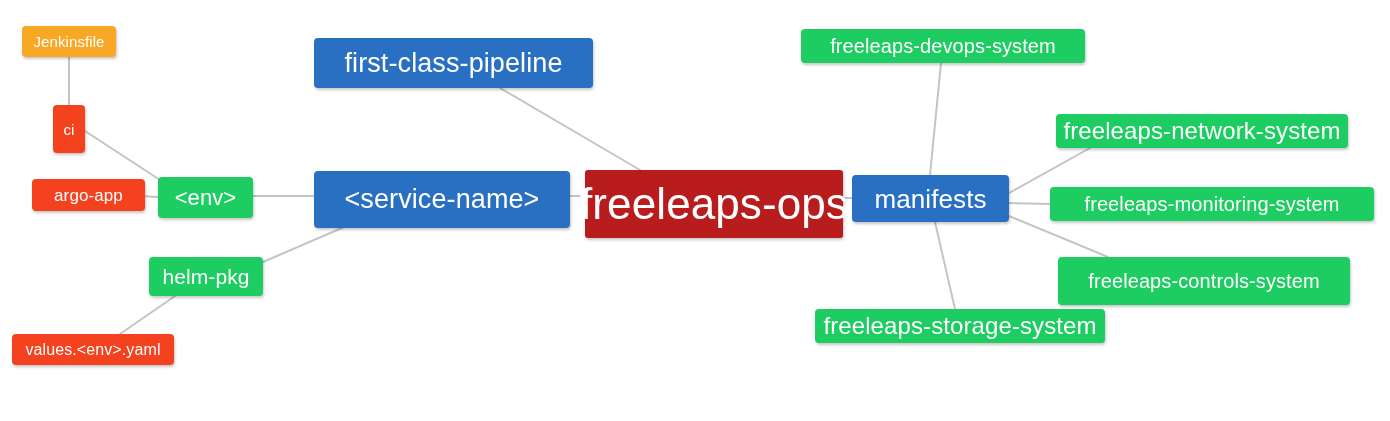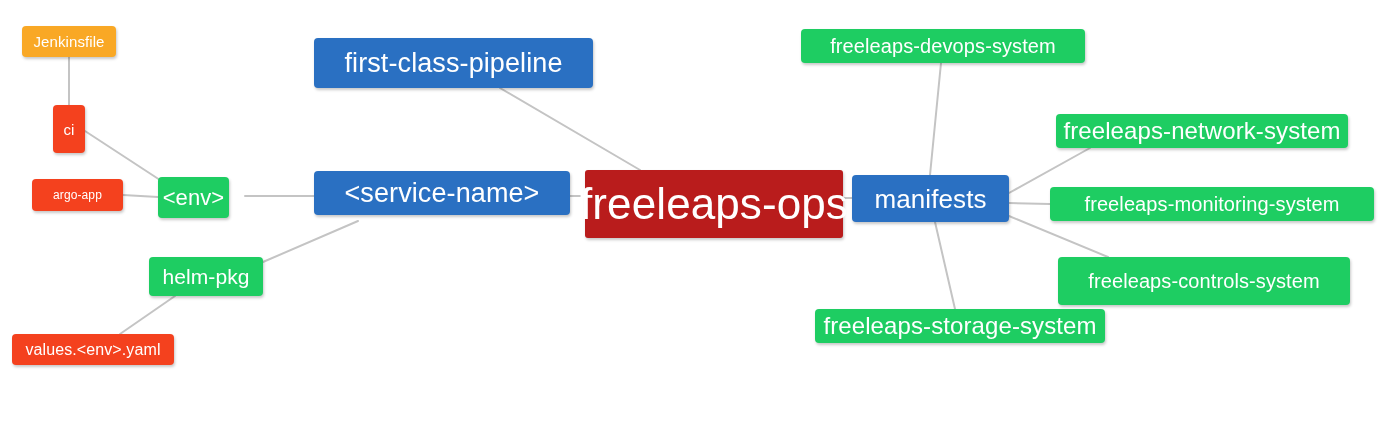--- a/index.html
+++ b/index.html
@@ -59,23 +59,23 @@
       <line x1="843" y1="198" x2="852" y2="198" stroke="#c4c4c4" stroke-width="2" stroke-linecap="round"></line>
       <line x1="930" y1="175" x2="941" y2="63" stroke="#c4c4c4" stroke-width="2" stroke-linecap="round"></line>
       <line x1="1009" y1="193" x2="1090" y2="148" stroke="#c4c4c4" stroke-width="2" stroke-linecap="round"></line>
       <line x1="1009" y1="203" x2="1050" y2="204" stroke="#c4c4c4" stroke-width="2" stroke-linecap="round"></line>
       <line x1="1009" y1="216" x2="1108" y2="257" stroke="#c4c4c4" stroke-width="2" stroke-linecap="round"></line>
       <line x1="935" y1="222" x2="955" y2="309" stroke="#c4c4c4" stroke-width="2" stroke-linecap="round"></line>
     </svg>
   <div id="node-layer">
       <div class="node" style="left: 22px; top: 26px; width: 94px; height: 31px; background: rgb(249, 168, 37); font-size: 15px;">Jenkinsfile</div>
       <div class="node" style="left: 53px; top: 105px; width: 32px; height: 48px; background: rgb(244, 65, 30); font-size: 15px;">ci</div>
-      <div class="node" style="left: 32px; top: 179px; width: 91px; height: 32px; background: rgb(244, 65, 30); font-size: 12px;">argo-app</div>
-      <div class="node" style="left: 158px; top: 177px; width: 71px; height: 41px; background: rgb(30, 205, 98); font-size: 22px;">&lt;env&gt;</div>
-      <div class="node" style="left: 314px; top: 171px; width: 256px; height: 44px; background: rgb(42, 112, 194); font-size: 27px;">&lt;service-name&gt;</div>
+      <div class="node" style="left: 32px; top: 179px; width: 113px; height: 32px; background: rgb(244, 65, 30); font-size: 17px;">argo-app</div>
+      <div class="node" style="left: 158px; top: 177px; width: 95px; height: 41px; background: rgb(30, 205, 98); font-size: 22px;">&lt;env&gt;</div>
+      <div class="node" style="left: 314px; top: 171px; width: 256px; height: 57px; background: rgb(42, 112, 194); font-size: 27px;">&lt;service-name&gt;</div>
       <div class="node" style="left: 314px; top: 38px; width: 279px; height: 50px; background: rgb(42, 112, 194); font-size: 27px;">first-class-pipeline</div>
       <div class="node" style="left: 149px; top: 257px; width: 114px; height: 39px; background: rgb(30, 205, 98); font-size: 21px;">helm-pkg</div>
       <div class="node" style="left: 12px; top: 334px; width: 162px; height: 31px; background: rgb(244, 65, 30); font-size: 16px;">values.&lt;env&gt;.yaml</div>
       <div class="node root" style="left: 585px; top: 170px; width: 258px; height: 68px; background: #b91c1c; font-size: 44px;">freeleaps-ops</div>
       <div class="node" style="left: 852px; top: 175px; width: 157px; height: 47px; background: rgb(42, 112, 194); font-size: 26px;">manifests</div>
       <div class="node" style="left: 801px; top: 29px; width: 284px; height: 34px; background: rgb(30, 205, 98); font-size: 20px;">freeleaps-devops-system</div>
       <div class="node" style="left: 1056px; top: 114px; width: 292px; height: 34px; background: rgb(30, 205, 98); font-size: 24px;">freeleaps-network-system</div>
       <div class="node" style="left: 1050px; top: 187px; width: 324px; height: 34px; background: rgb(30, 205, 98); font-size: 20px;">freeleaps-monitoring-system</div>
       <div class="node" style="left: 1058px; top: 257px; width: 292px; height: 48px; background: rgb(30, 205, 98); font-size: 20px;">freeleaps-controls-system</div>
       <div class="node" style="left: 815px; top: 309px; width: 290px; height: 34px; background: rgb(30, 205, 98); font-size: 24px;">freeleaps-storage-system</div>

